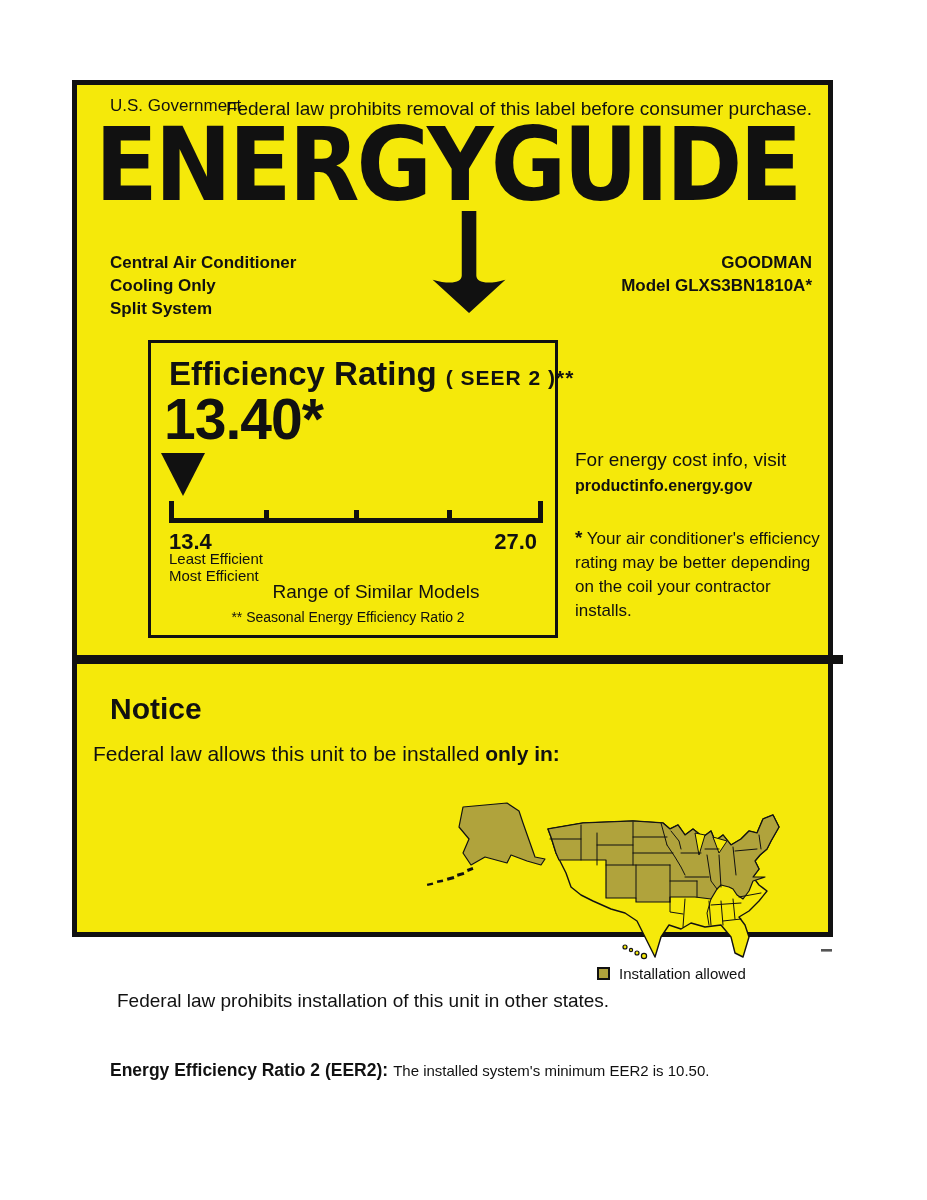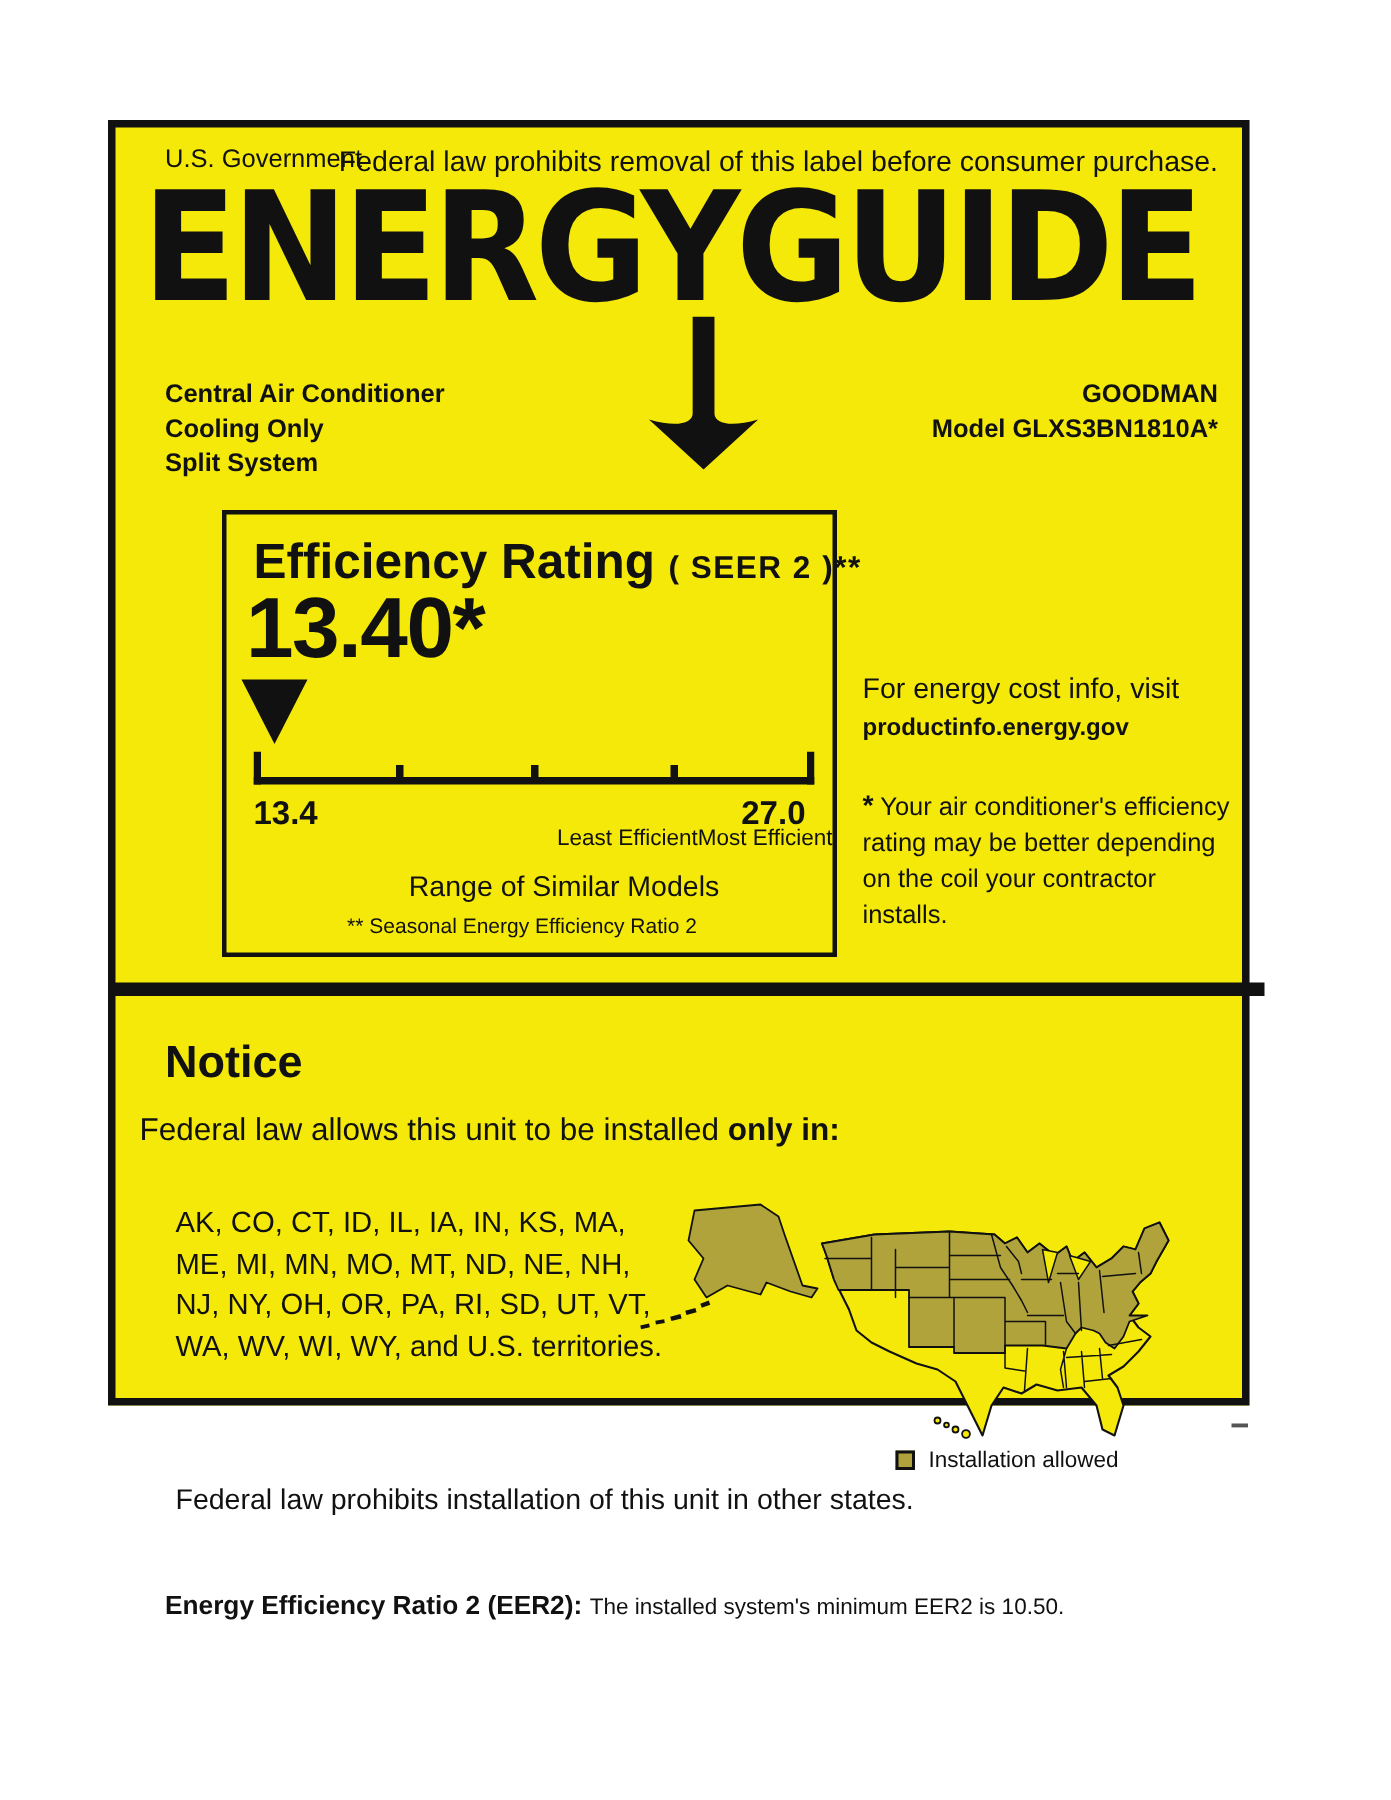--- a/index.html
+++ b/index.html
@@ -38,21 +38,21 @@
   .efftitle .t1{font-size:33px;font-weight:bold;}
   .efftitle .t2{font-size:21px;font-weight:bold;margin-left:9px;letter-spacing:1px;}
   .effvalue{left:13px;top:48px;font-size:57px;font-weight:bold;letter-spacing:-1px;line-height:1;}
   .pointer{left:10px;top:110px;width:0;height:0;
     border-left:22px solid transparent;border-right:22px solid transparent;
     border-top:43px solid var(--ink);}
   .scale{left:18px;top:158px;}
   .scalenums{left:18px;right:18px;top:186px;display:flex;justify-content:space-between;
     font-size:22px;font-weight:bold;}
   .scalelabels{left:18px;right:0;top:207px;display:flex;justify-content:flex-end;
-    font-size:15px;}
+    font-size:15px;flex-direction:column;}
   .rangecap{left:0;right:0;top:238px;text-align:center;font-size:19px;padding-left:46px;}
   .seerfoot{left:0;right:10px;top:266px;text-align:center;font-size:14px;}
 
   
   .ecol{left:498px;top:362px;width:252px;font-size:19px;line-height:26px;}
   .ecol .url{font-weight:bold;font-size:16px;}
   .ecol .note{margin-top:27px;font-size:17px;line-height:24px;}
   .ecol .star{font-weight:bold;font-size:19px;}
 
   
@@ -142,26 +142,20 @@
       </div>
     </div>
 
     <div class="abs divider"></div>
 
     <div class="abs notice-title">Notice</div>
     <div class="abs allows">
       <span>Federal law allows this unit to be installed </span><span class="b">only in:</span>
     </div>
 
-    <div class="abs states">
-      <div>AK, CO, CT, ID, IL, IA, IN, KS, MA,</div>
-      <div>ME, MI, MN, MO, MT, ND, NE, NH,</div>
-      <div>NJ, NY, OH, OR, PA, RI, SD, UT, VT,</div>
-      <div>WA, WV, WI, WY, and U.S. territories.</div>
-    </div>
 
     <svg class="abs mapwrap" viewBox="0 0 412 166" aria-hidden="true">
 
       <path class="map-land" d="M125 32 L160 26 L210 24 L240 26 L247 32 L255 28 L262 38 L270 32 L280 40 L288 34 L292 44 L300 38 L308 48 L318 42 L326 34 L334 36 L340 22 L350 18 L356 30 L348 44 L344 52 L337 58 L332 64 L336 72 L330 80 L336 88 L344 94 L336 104 L326 114 L316 120 L322 128 L326 140 L320 160 L312 156 L308 140 L298 128 L282 130 L268 126 L258 132 L246 128 L238 140 L232 160 L224 144 L214 124 L202 116 L188 112 L170 104 L158 98 L148 90 L143 76 L133 56 L128 40 Z"></path>
 
       <path class="map-allowed" d="M136 63 L172 63 L183 63 L183 101 L213 101 L213 105 L247 105 L247 100 L272 100 L288 102 L294 92 L298 88 L306 90 L310 92 L314 98 L320 102 L326 94 L330 84 L342 80 L330 80 L336 72 L332 64 L337 58 L344 52 L348 44 L356 30 L350 18 L340 22 L334 36 L326 34 L318 42 L308 48 L300 38 L292 44 L288 34 L280 40 L270 32 L262 38 L255 28 L247 32 L240 26 L210 24 L160 26 L125 32 L128 40 L133 56 Z"></path>
 
       <path class="map-lake" d="M272 36 L276 58 L282 38 Z"></path>
       <path class="map-lake" d="M290 40 L296 56 L304 44 Z"></path>
 

